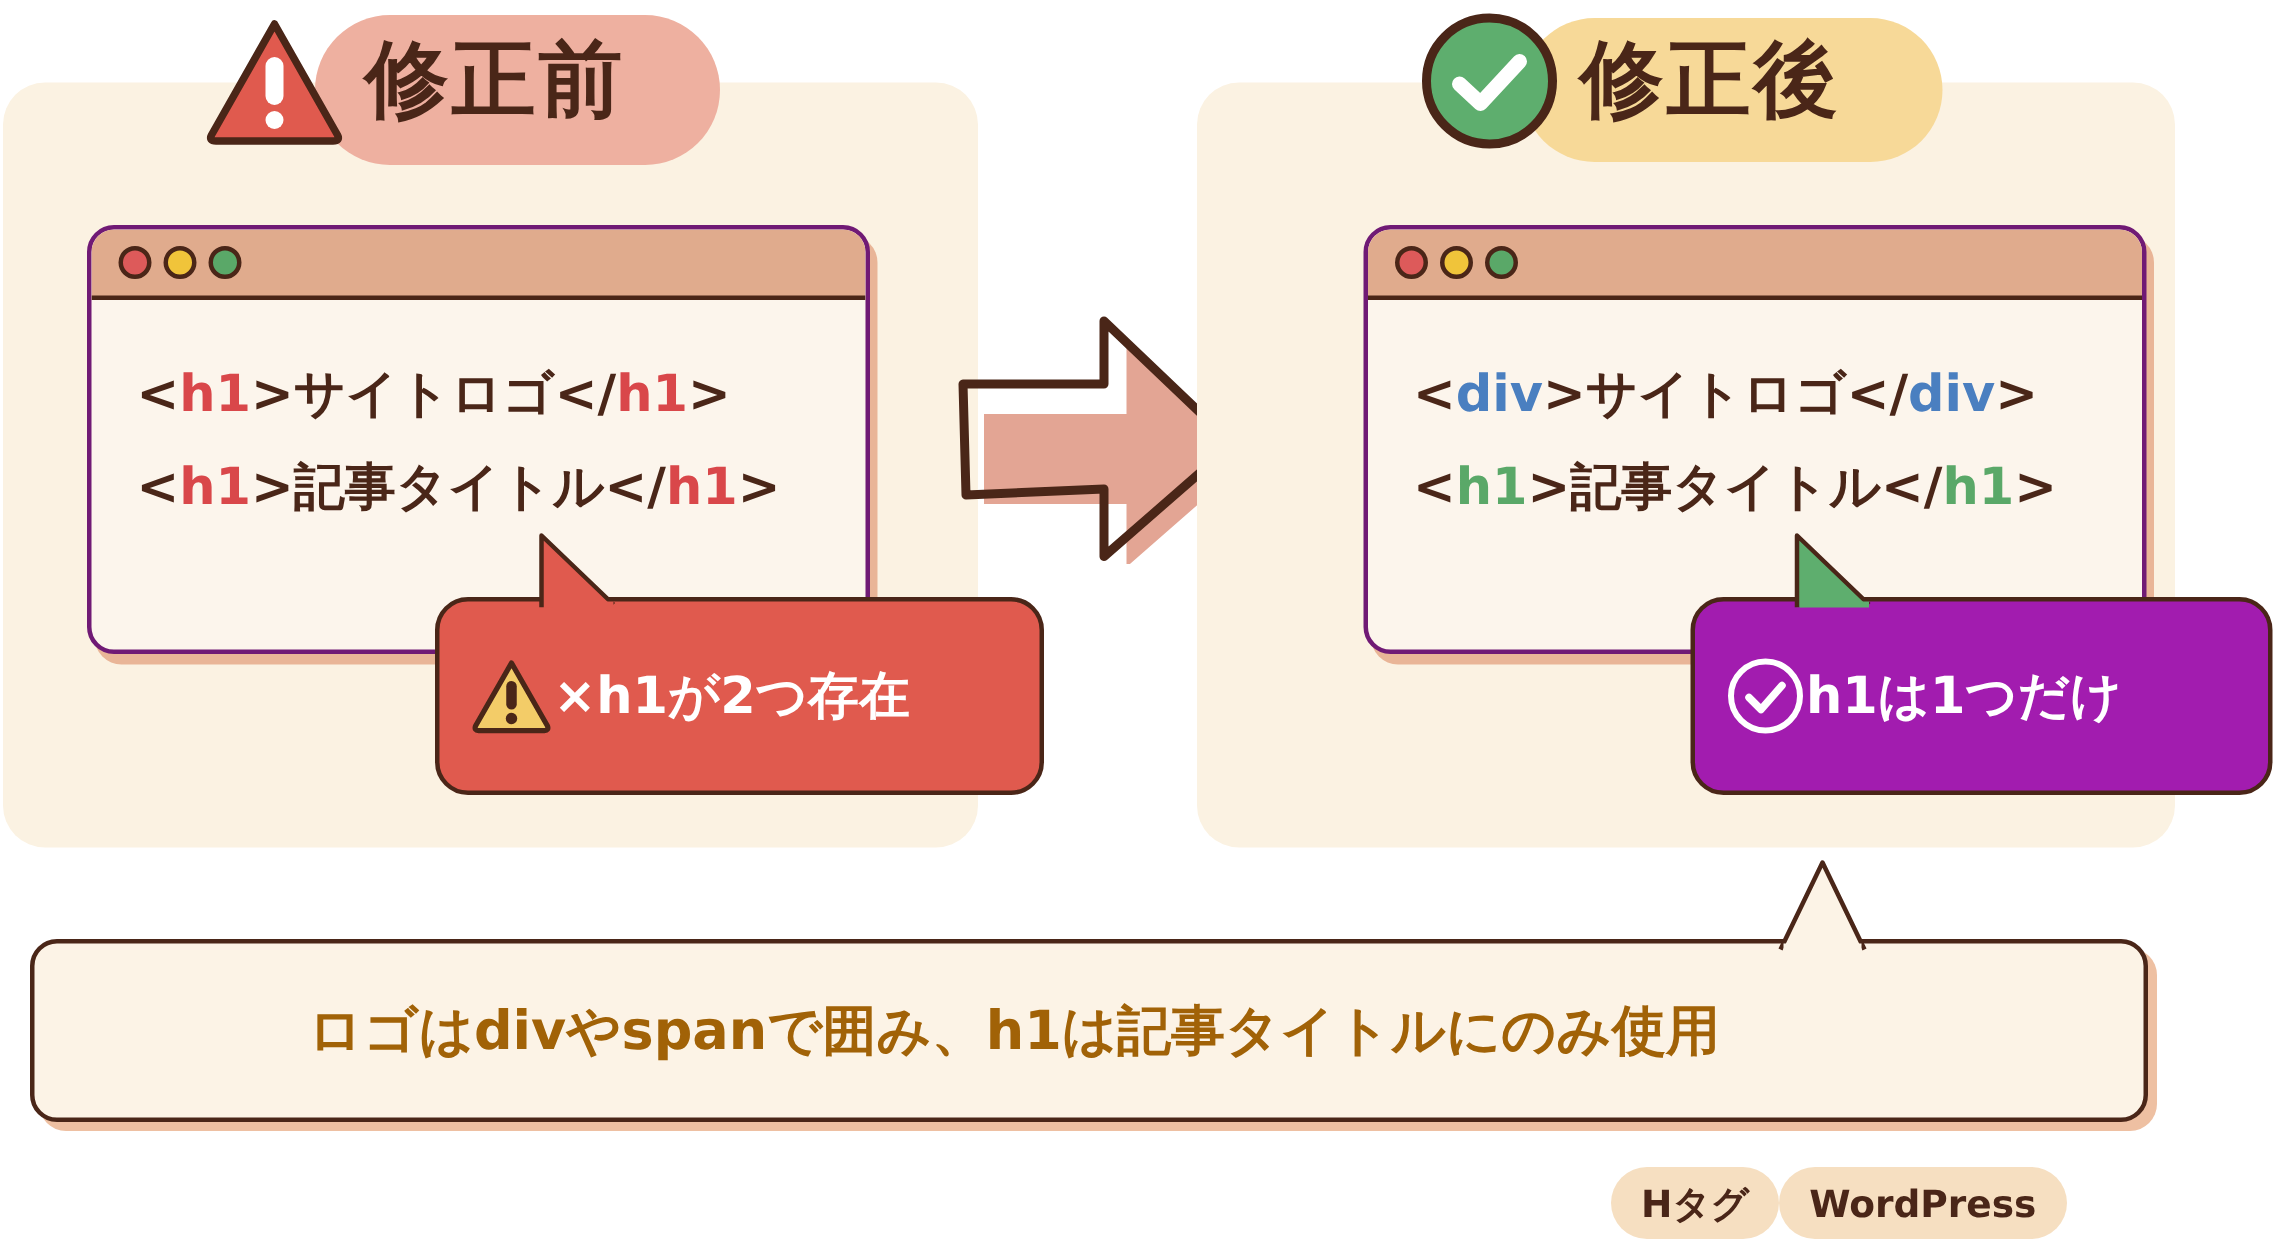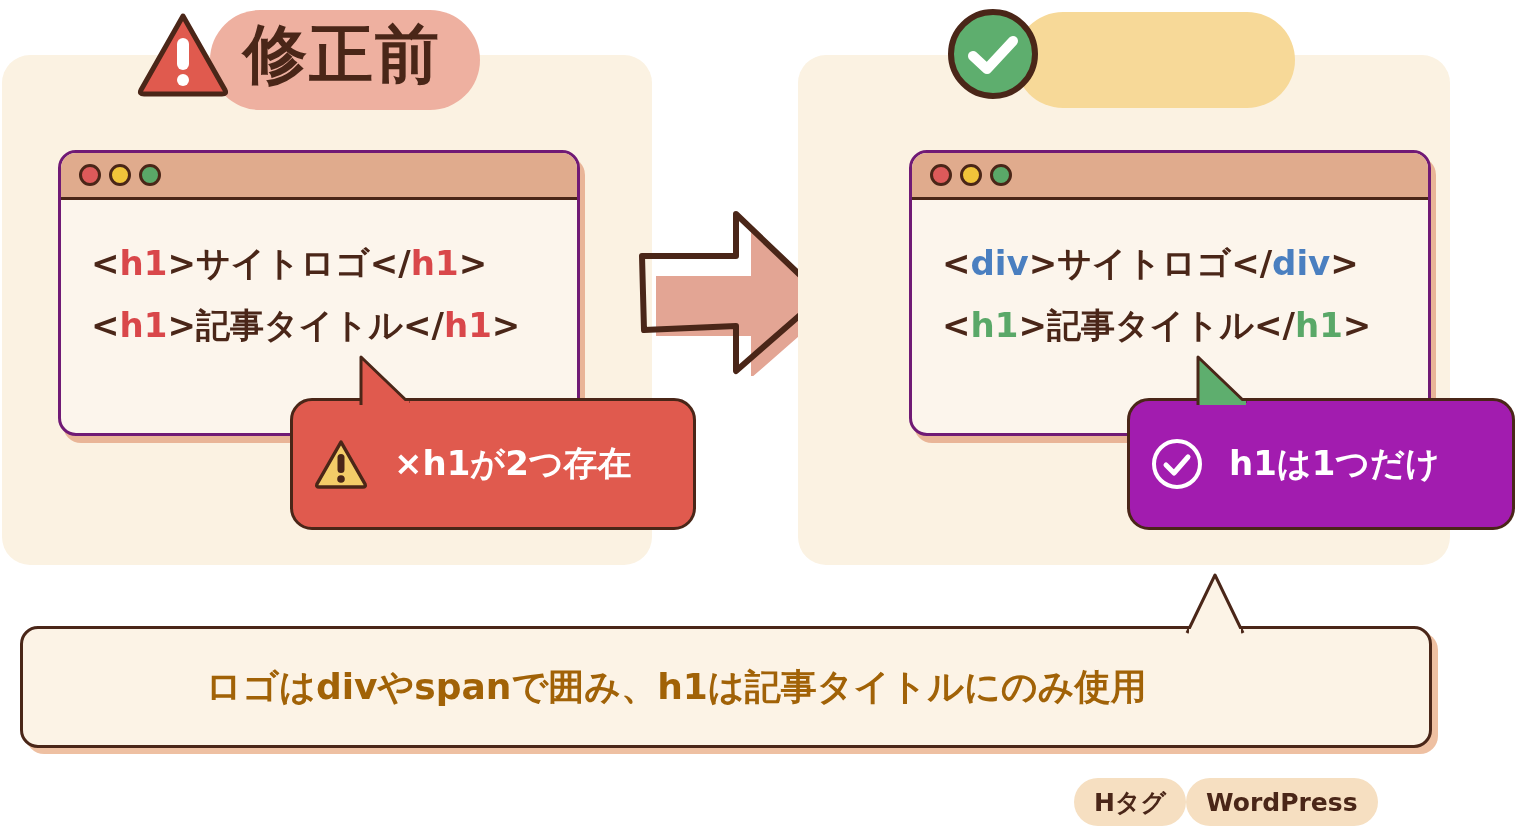--- a/index.html
+++ b/index.html
@@ -21,21 +21,21 @@
     display:flex; align-items:center;
   }
   .heading-pill {
     position:absolute; top:0; height:100px; border-radius:50px;
   }
   #heading-before { left:135px; }
   #heading-before .heading-pill { left:75px; width:270px; background:#eeb0a0; top:4px; height:100px; }
   #heading-after { left:945px; }
   #heading-after .heading-pill { left:70px; width:280px; background:#f7d998; top:6px; height:96px; }
   .heading-text {
-    position:relative; font-size:64px; font-weight:bold; color:#4a2618;
+    position:relative; font-size:56px; font-weight:bold; color:#4a2618;
     letter-spacing:2px; margin-left:12px;
   }
   .heading svg { position:relative; }
 
   .browser {
     position:absolute; top:150px; height:280px;
     background:#fcf5ec; border:3px solid #701a75; border-radius:18px;
     box-shadow:5px 7px 0 #e9b597;
     overflow:hidden;
   }
@@ -52,21 +52,21 @@
   .code .tag-green { color:#5aa868; }
 
   .bubble {
     position:absolute; height:126px; border:3px solid #4a2618; border-radius:22px;
     display:flex; align-items:center; padding-left:20px;
     color:#ffffff; font-size:34px; font-weight:bold; white-space:nowrap;
   }
   #bubble-before { left:290px; top:398px; width:380px; background:#e05a4e; }
   #bubble-after { left:1127px; top:398px; width:362px; background:#a21caf; }
   .bubble-tail { position:absolute; top:-48px; left:60px; }
-  .bubble-label { margin-left:25px; position:relative; }
+  .bubble-label { margin-left:0; position:relative; }
 
   #arrow { position:absolute; left:636px; top:206px; }
 
   #summary {
     position:absolute; left:20px; top:626px; width:1406px; height:116px;
     background:#fcf3e6; border:3px solid #4a2618; border-radius:18px;
     box-shadow:6px 6px 0 #eec0a2;
     display:flex; align-items:center; justify-content:center;
   }
   #summary-tail { position:absolute; left:1160px; top:-58px; }
@@ -125,20 +125,21 @@
 </svg>
 
 <div class="panel" id="panel-after"></div>
 
 <div class="heading" id="heading-after">
   <div class="heading-pill"></div>
   <svg width="96" height="96" viewBox="0 0 96 96">
     <circle cx="48" cy="48" r="42" fill="#5eae6e" stroke="#4a2618" stroke-width="6"></circle>
     <path d="M28 50 L42 63 L68 35" fill="none" stroke="#fff" stroke-width="10" stroke-linecap="round" stroke-linejoin="round"></path>
   </svg>
+  <span class="heading-text">修正後</span>
 </div>
 
 <div class="browser" id="browser-after">
   <div class="browser-bar">
     <span class="dot" style="background:#dd5a5a"></span>
     <span class="dot" style="background:#f0c43a"></span>
     <span class="dot" style="background:#5aa868"></span>
   </div>
   <div class="code">
     <div><span>&lt;</span><span class="tag-blue">div</span><span>&gt;</span><span>サイトロゴ</span><span>&lt;/</span><span class="tag-blue">div</span><span>&gt;</span></div>

